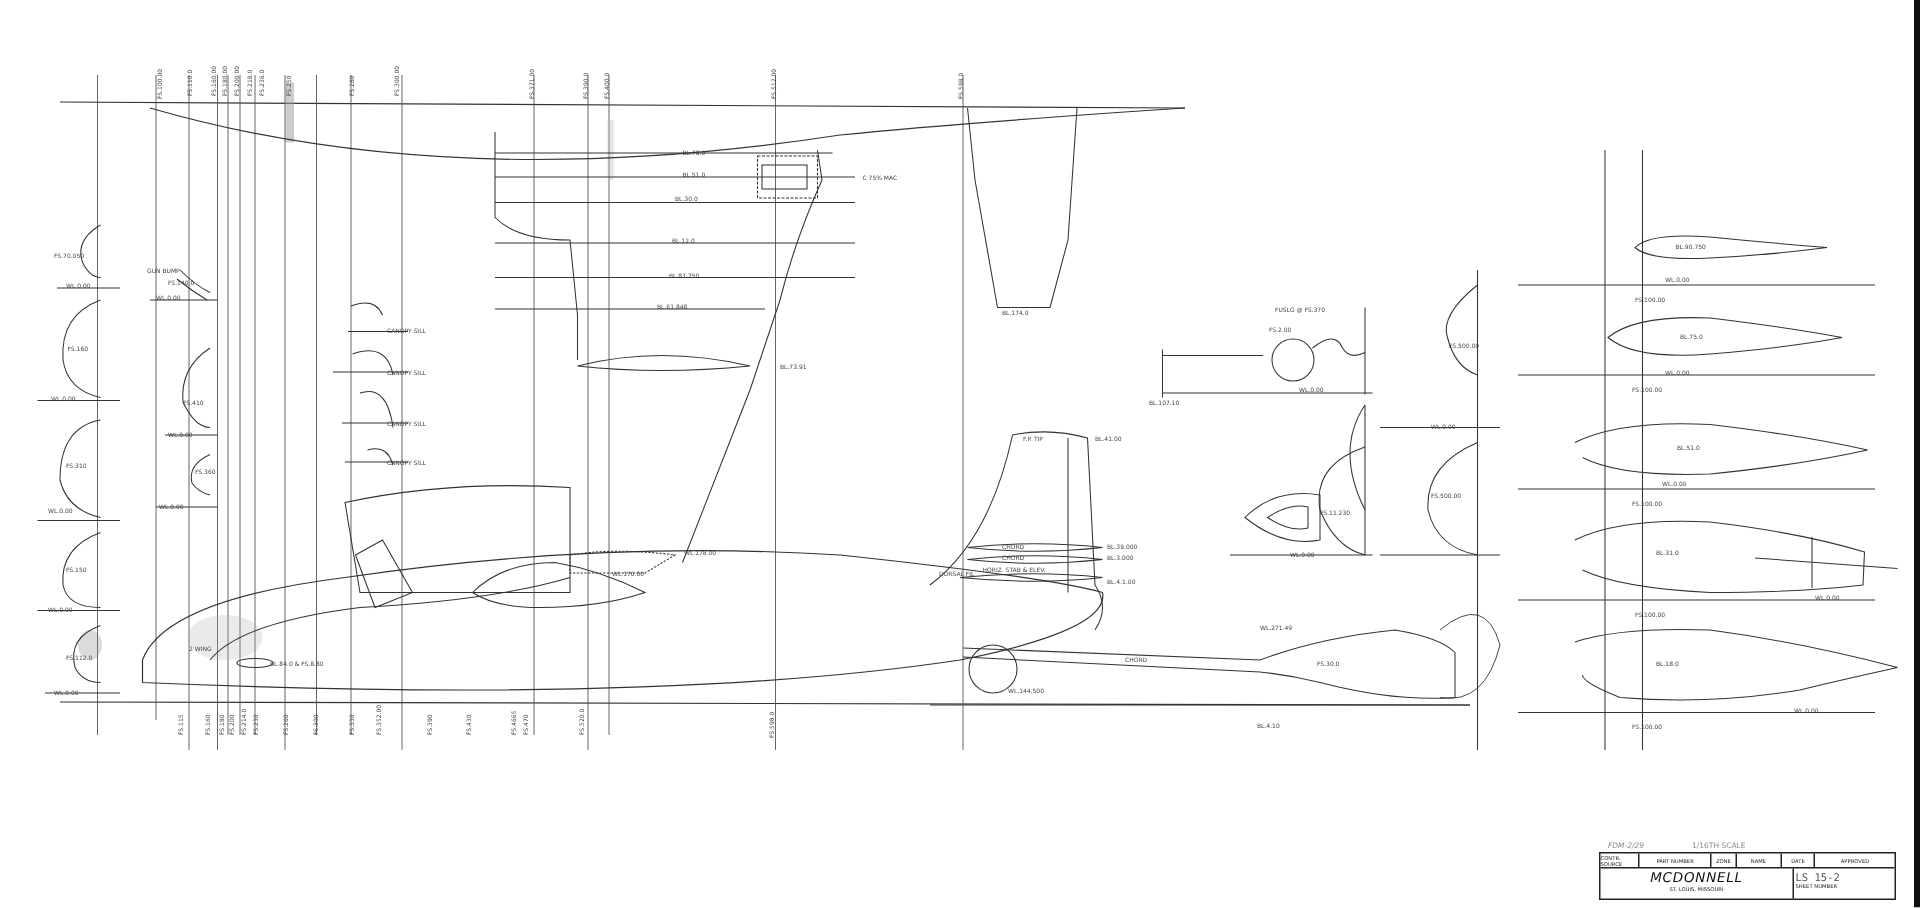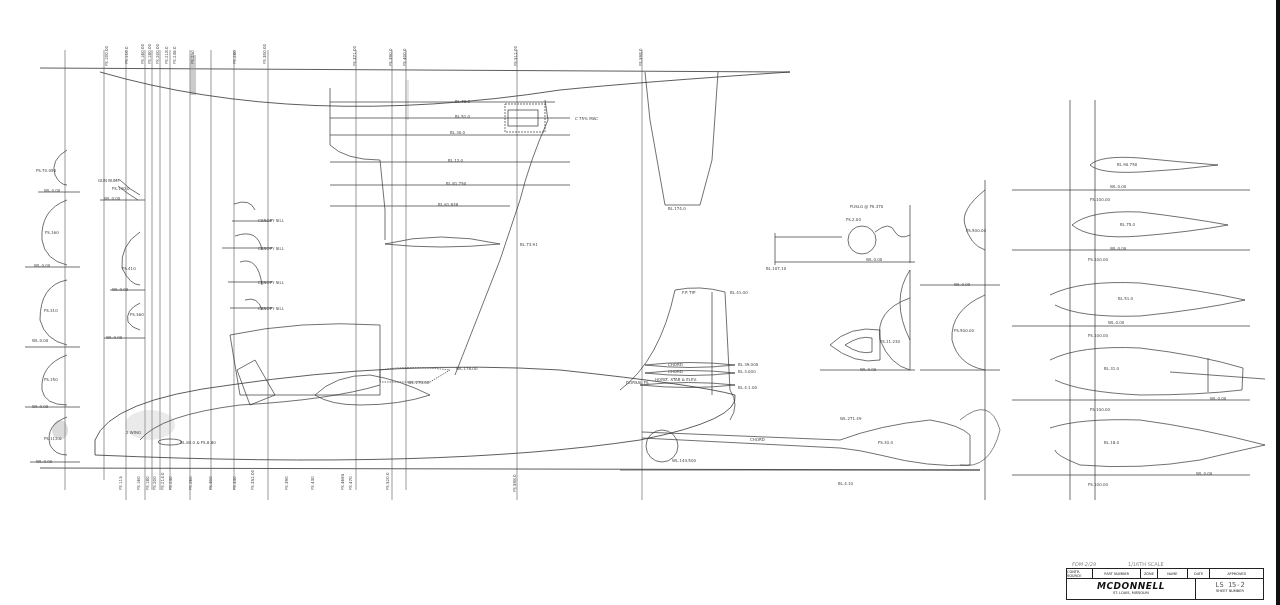--- a/index.html
+++ b/index.html
@@ -4,23 +4,23 @@
 <style>
   html,body{margin:0;padding:0;background:#ffffff;}
   body{width:1280px;height:605px;overflow:hidden;position:relative;font-family:"DejaVu Sans",sans-serif;}
   #sheet{position:absolute;left:0;top:0;width:1280px;height:605px;}
   .lbl{position:absolute;font-size:4px;color:#444;white-space:nowrap;font-family:"DejaVu Sans",sans-serif;}
   .vlbl{position:absolute;font-size:4px;color:#444;white-space:nowrap;transform:rotate(-90deg);transform-origin:left top;font-family:"DejaVu Sans",sans-serif;}
   #title-block{position:absolute;left:1066px;top:568px;width:196px;height:30px;border:1px solid #222;background:#fff;}
   #tb-header{position:absolute;left:0;top:0;width:196px;height:9px;border-bottom:1px solid #222;display:flex;}
   #tb-header div{border-right:1px solid #222;font-size:3.5px;display:flex;align-items:center;justify-content:center;color:#222;}
   #tb-brand{position:absolute;left:0;top:10px;width:128px;height:20px;border-right:1px solid #222;text-align:center;}
-  #tb-brand .name{font-size:9px;font-weight:bold;letter-spacing:0.5px;font-style:italic;color:#111;margin-top:2px;}
+  #tb-brand .name{font-size:9px;font-weight:normal;letter-spacing:0.5px;font-style:italic;color:#111;margin-top:2px;}
   #tb-brand .loc{font-size:3.5px;color:#222;}
-  #tb-sheet{position:absolute;left:130px;top:10px;width:66px;height:20px;text-align:center;}
+  #tb-sheet{position:absolute;left:130px;top:10px;width:66px;height:20px;text-align:left;}
   #tb-sheet .num{font-size:7px;color:#555;font-family:"DejaVu Sans Mono",monospace;margin-top:2px;}
   #tb-sheet .cap{font-size:3.5px;color:#222;}
   #hand-note{position:absolute;left:1072px;top:561px;font-size:5px;color:#888;font-style:italic;}
   #scale-note{position:absolute;left:1128px;top:561px;font-size:5px;color:#888;}
   #right-edge{position:absolute;left:1276px;top:0;width:4px;height:605px;background:#111;}
 </style>
 </head>
 <body>
 
 <div id="sheet">

